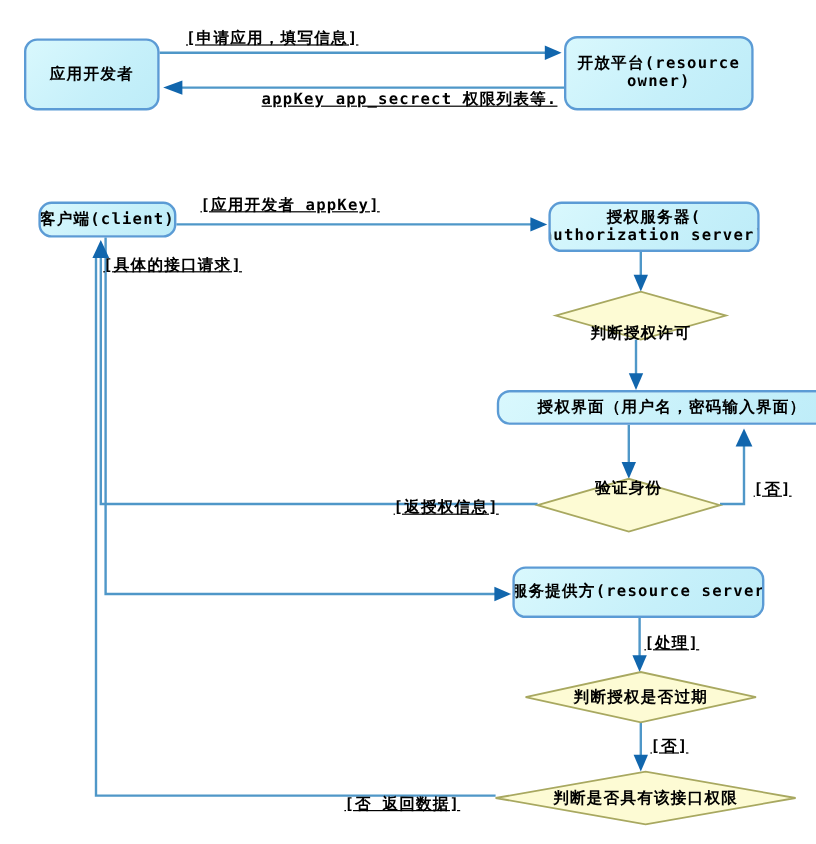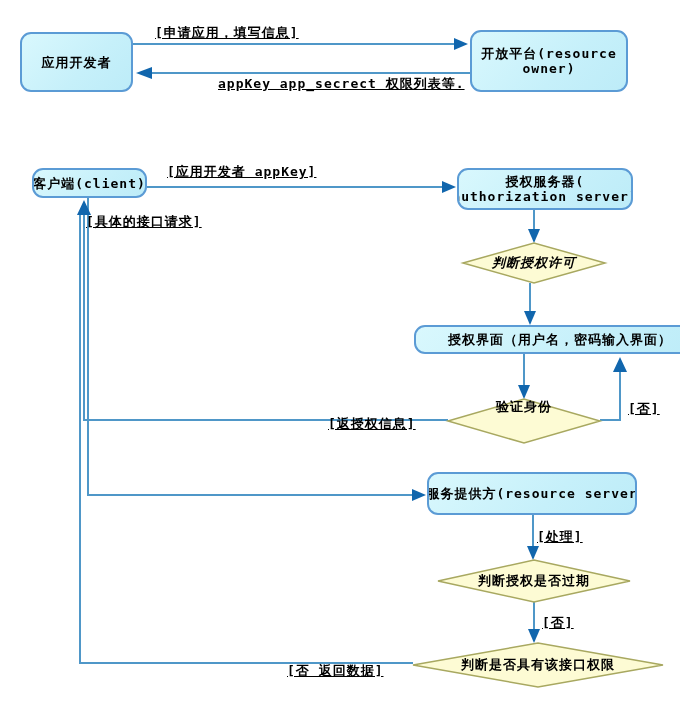--- a/index.html
+++ b/index.html
@@ -100,21 +100,21 @@
   </div>
 
   <div class="node" style="left:414px;top:325px;width:292px;height:29px;">
     <span>授权界面（用户名，密码输入界面）</span>
   </div>
 
   <div class="node" style="left:427px;top:472px;width:210px;height:43px;">
     <span>服务提供方(resource server</span>
   </div>
 
-  <div class="diamond-label" style="left:534px;top:263px;font-style:italic;">判断授权许可</div>
+  <div class="diamond-label" style="left:534px;top:278px;">判断授权许可</div>
   <div class="diamond-label" style="left:524px;top:407px;">验证身份</div>
   <div class="diamond-label" style="left:534px;top:581px;">判断授权是否过期</div>
   <div class="diamond-label" style="left:538px;top:665px;">判断是否具有该接口权限</div>
 
   <div class="edge-label" style="left:155px;top:26px;">[申请应用，填写信息]</div>
   <div class="edge-label" style="left:218px;top:77px;">appKey app_secrect 权限列表等.</div>
   <div class="edge-label" style="left:167px;top:165px;">[应用开发者 appKey]</div>
   <div class="edge-label" style="left:86px;top:215px;">[具体的接口请求]</div>
   <div class="edge-label" style="left:328px;top:417px;">[返授权信息]</div>
   <div class="edge-label" style="left:628px;top:402px;">[否]</div>

